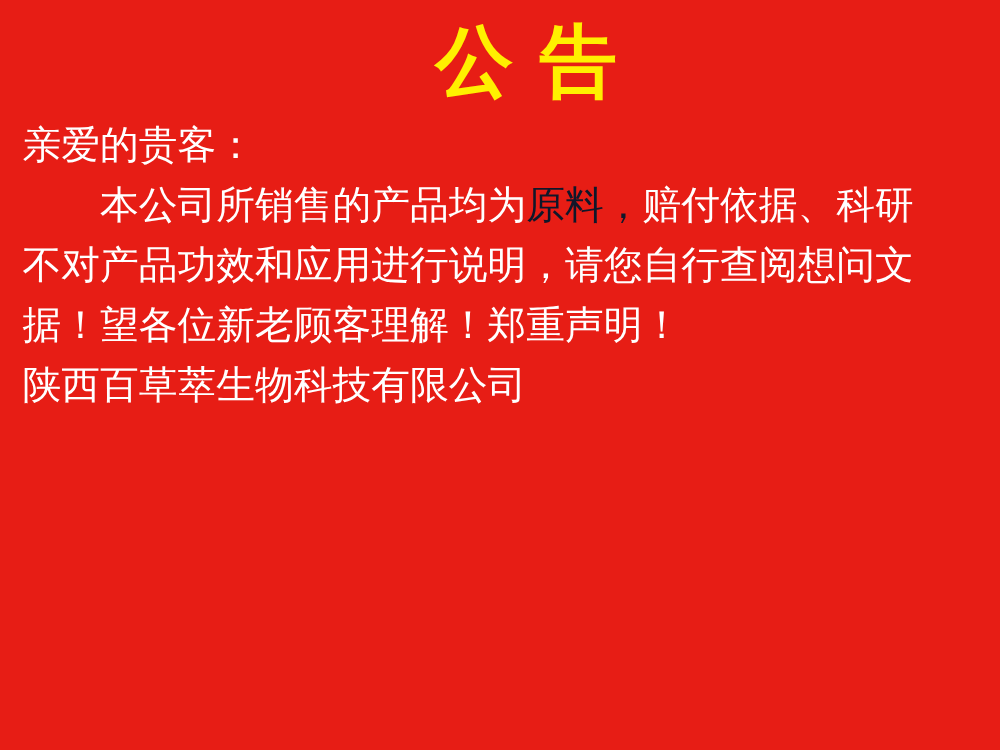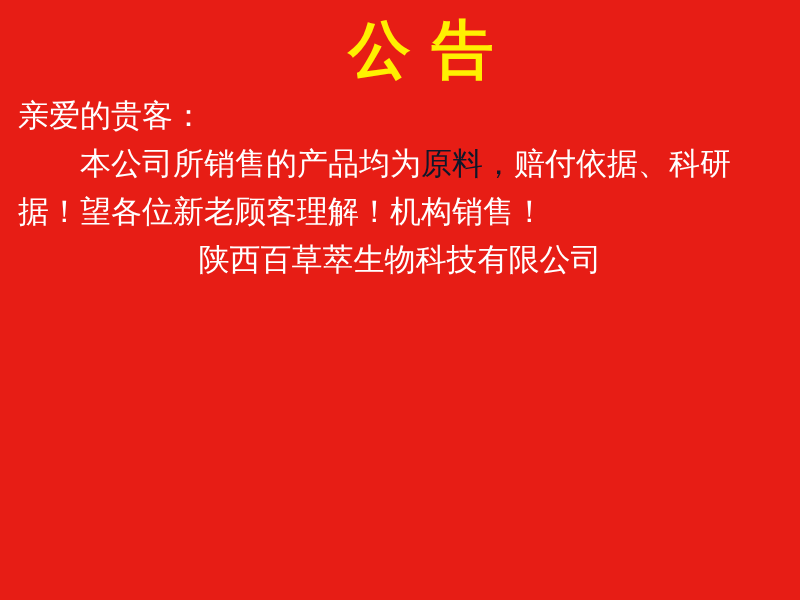--- a/index.html
+++ b/index.html
@@ -27,29 +27,30 @@
   .body-text {
     padding: 0 18px;
     font-size: 31px;
     line-height: 48px;
     color: #FFFFFF;
     white-space: nowrap;
   }
 
   .line { height: 48px; }
   .line.indent { text-indent: 62px; }
-  .line.right { text-align: center; }
+  .line.right { text-align: left; }
 
   .seg.white  { color: #FFFFFF; }
   .seg.yellow { color: #0f172a; }
 </style>
 </head>
 <body>
 
 <div class="page">
   <div class="title">公 告</div>
   <div class="body-text">
       <div class="line"><span class="seg white">亲爱的贵客：</span></div>
       <div class="line indent"><span class="seg white">本公司所销售的产品均为</span><span class="seg yellow">原料，</span><span class="seg white">赔付依据、科研</span></div>
-      <div class="line"><span class="seg white">据！望各位新老顾客理解！机构销售！</span></div>
+      <div class="line"><span class="seg white">不对产品功效和应用进行说明，请您自行查阅想问文</span></div>
+      <div class="line"><span class="seg white">据！望各位新老顾客理解！郑重声明！</span></div>
       <div class="line right"><span class="seg white">陕西百草萃生物科技有限公司</span></div>
     </div>
 </div>
 
 </body></html>

